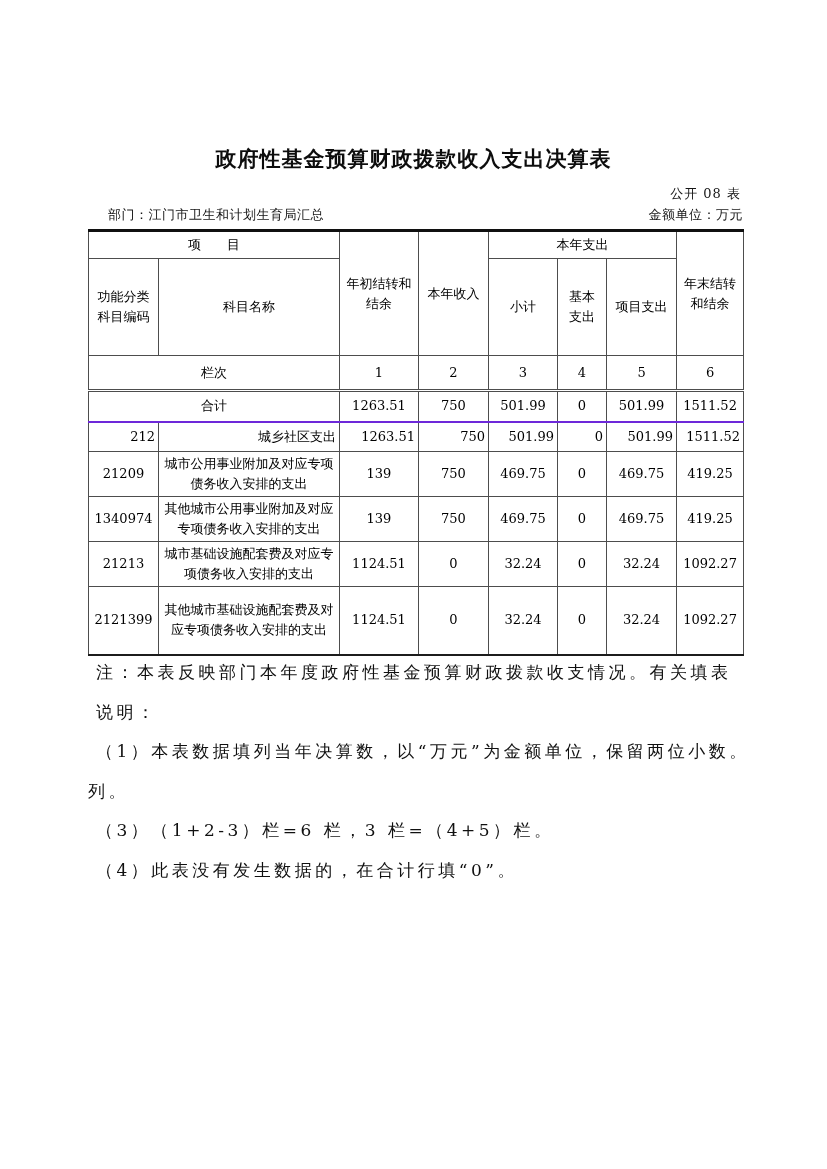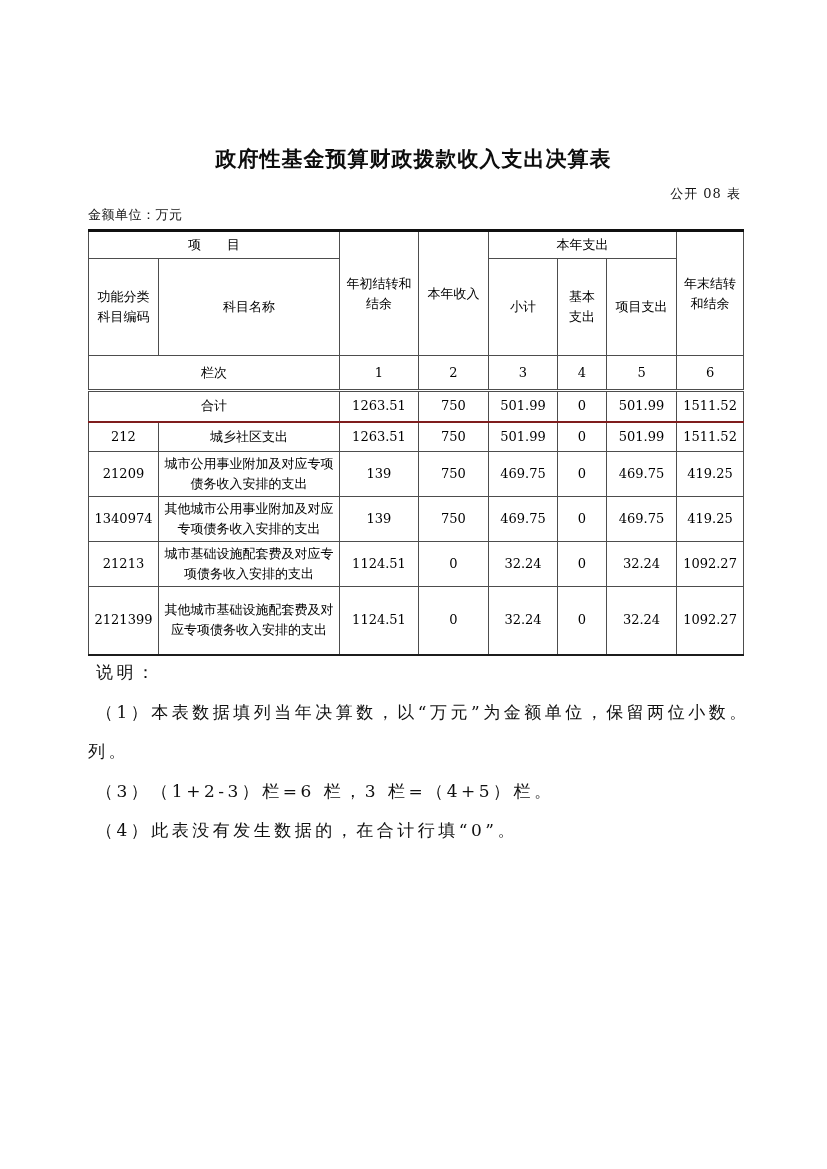--- a/index.html
+++ b/index.html
@@ -72,21 +72,21 @@
   }
   td.preline { white-space: pre-line; }
   td.cell-left { text-align: left; padding-left: 7px; padding-right: 4px; }
 
   tr.row-head-a  { height: 28px; }
   tr.row-head-b  { height: 97px; }
   tr.row-lanci   { height: 35px; }
   tr.row-total   { height: 31px; }
   tr.row-total td { border-top: 3px double #4d4d4d; }
   tr.row-d0 { height: 30px; }
-  tr.row-d0 td { border-top: 2px solid #7f1d1d; }
+  tr.row-d0 td { border-top: 2px solid #6d28d9; text-align: right; }
   tr.row-d1 { height: 43px; }
   tr.row-d2 { height: 44px; }
   tr.row-d3 { height: 43px; }
   tr.row-d4 { height: 68px; }
 
   .notes {
     position: absolute;
     top: 653px;
     left: 88px;
     width: 658px;
@@ -100,20 +100,21 @@
 </head>
 <body>
 
 <div class="page">
 
   <div class="doc-title">政府性基金预算财政拨款收入支出决算表</div>
 
   <div class="table-code">公开 08 表</div>
 
   <div class="dept-row">
+    <span class="dept">部门：江门市卫生和计划生育局汇总</span>
     <span class="unit">金额单位：万元</span>
   </div>
 
   <table class="report-table">
     <colgroup>
       <col style="width:70px">
         <col style="width:181px">
         <col style="width:79px">
         <col style="width:70px">
       <col style="width:69px">
@@ -206,20 +207,21 @@
         <td>0</td>
         <td>32.24</td>
         <td>0</td>
         <td>32.24</td>
         <td>1092.27</td>
       </tr>
     </tbody>
   </table>
 
   <div class="notes">
+    <div class="note-line indent">注：本表反映部门本年度政府性基金预算财政拨款收支情况。有关填表</div>
     <div class="note-line indent">说明：</div>
     <div class="note-line indent">（1）本表数据填列当年决算数，以“万元”为金额单位，保留两位小数。</div>
     <div class="note-line">列。</div>
     <div class="note-line indent">（3）（1+2-3）栏=6 栏，3 栏=（4+5）栏。</div>
     <div class="note-line indent">（4）此表没有发生数据的，在合计行填“0”。</div>
   </div>
 
 </div>
 
 </body></html>

